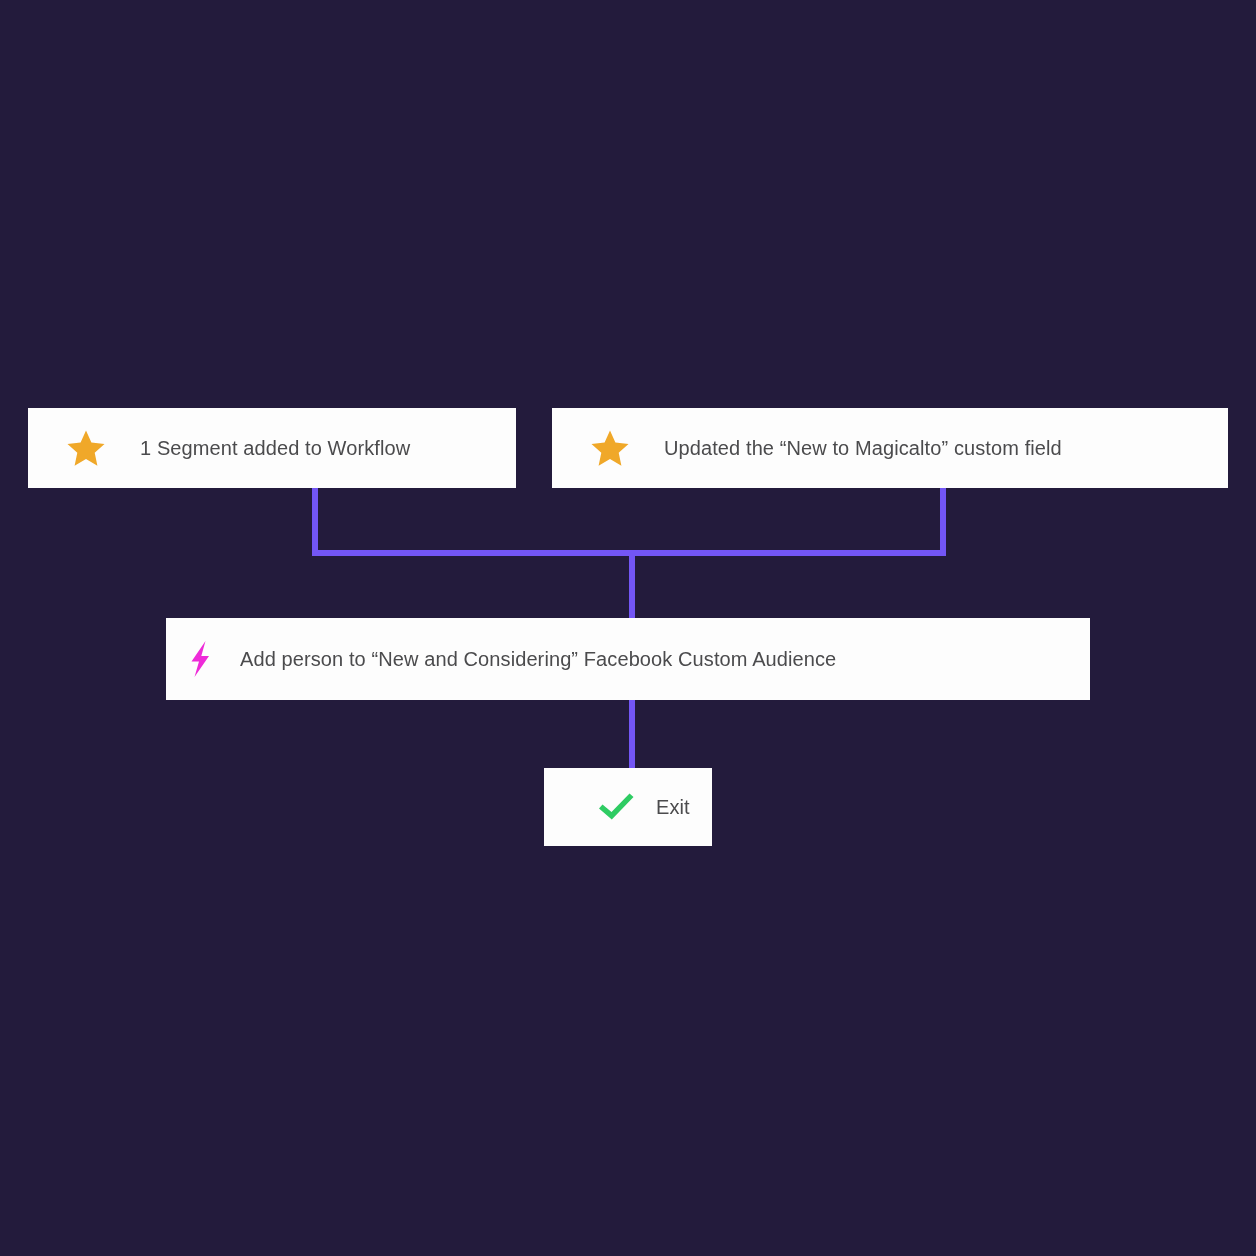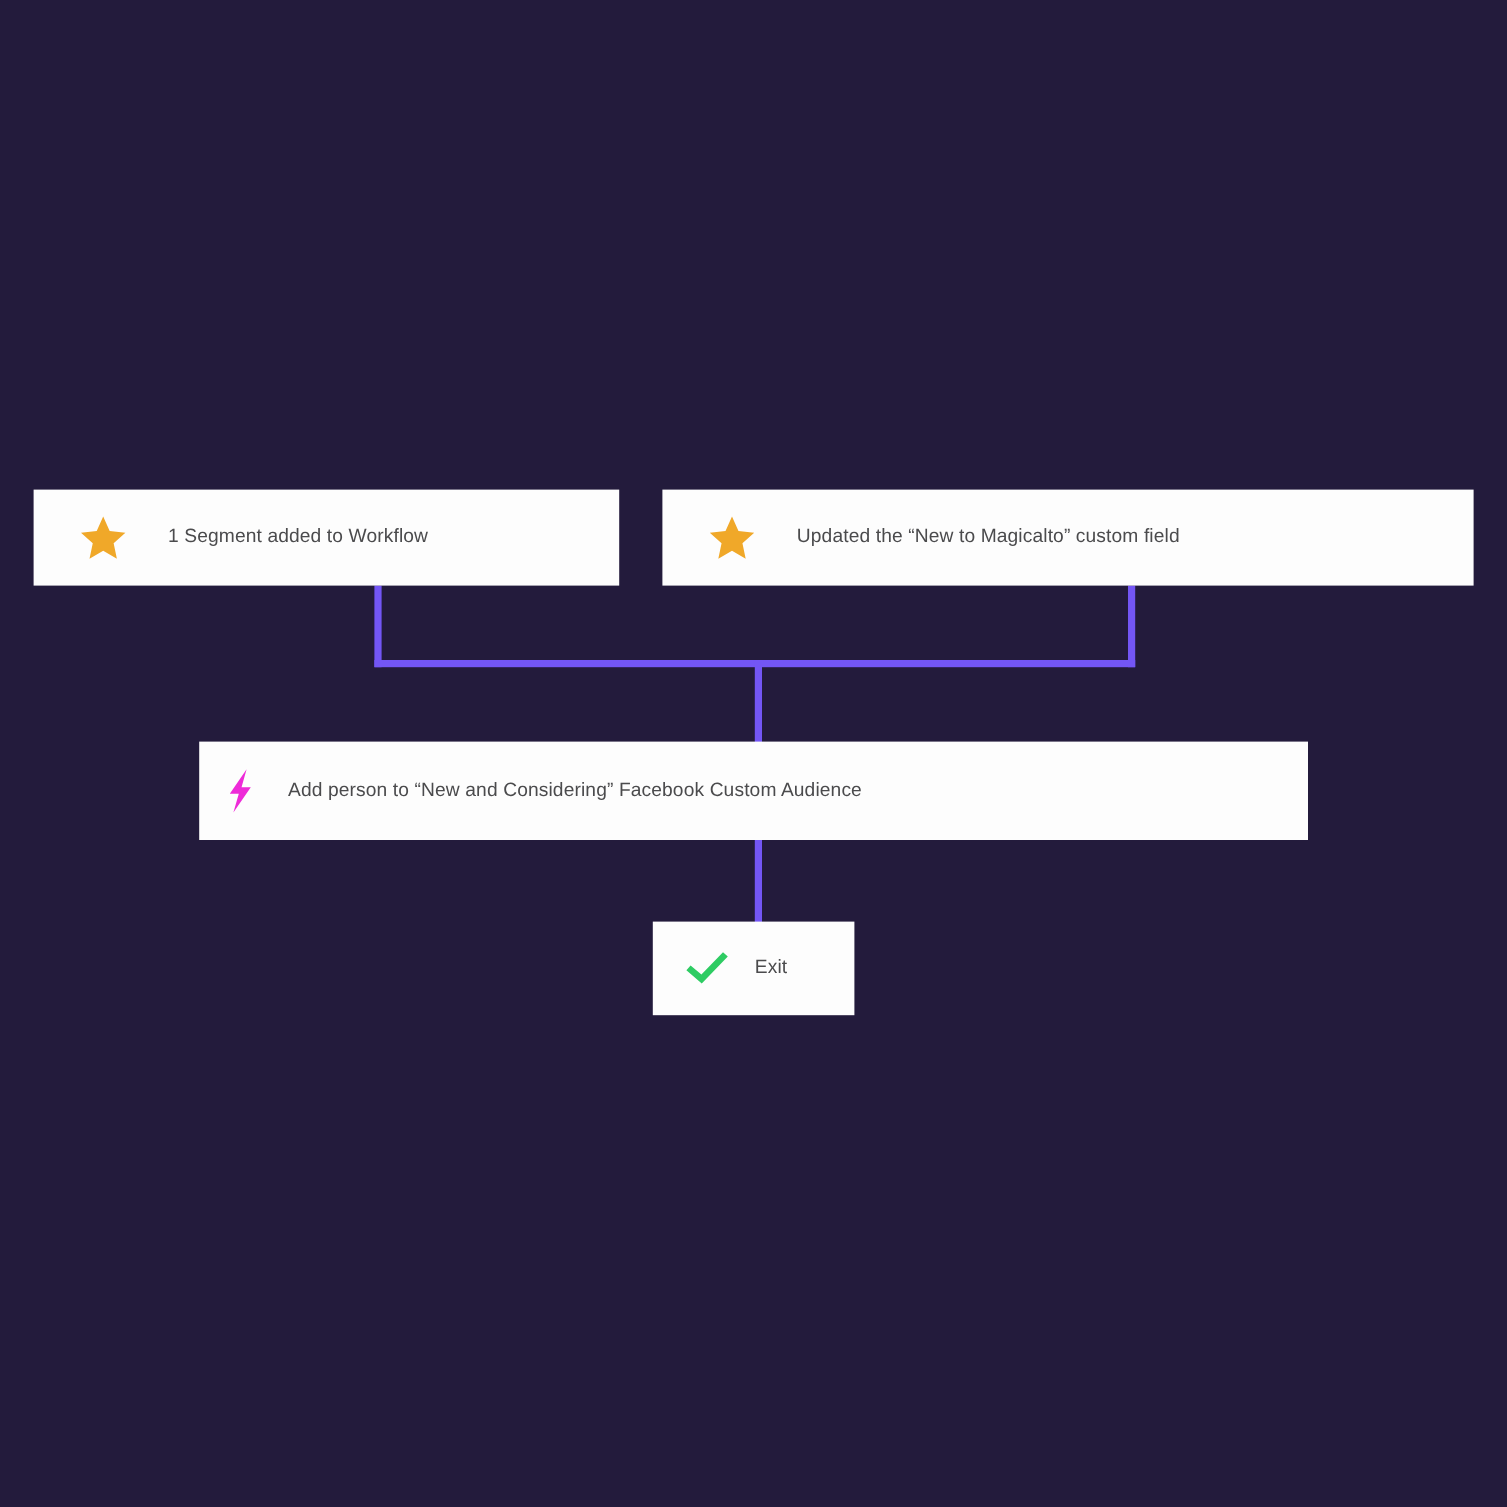--- a/index.html
+++ b/index.html
@@ -47,21 +47,21 @@
     box-sizing: border-box;
   }
   .card-icon {
     flex: 0 0 auto;
     display: flex;
     align-items: center;
     justify-content: center;
   }
   .card-label {
     color: #4b4b4d;
-    font-size: 16px;
+    font-size: 20px;
     letter-spacing: 0.1px;
     white-space: nowrap;
     line-height: 1;
   }
 
   
   #card-segment-added {
     left: 28px; top: 408px; width: 488px; height: 80px;
     padding-left: 38px;
   }
@@ -81,21 +81,21 @@
   #card-add-to-audience {
     left: 166px; top: 618px; width: 924px; height: 82px;
     padding-left: 12px;
   }
   #card-add-to-audience .card-icon { width: 44px; height: 44px; }
   #card-add-to-audience .card-label { margin-left: 18px; }
 
   
   #card-exit {
     left: 544px; top: 768px; width: 168px; height: 78px;
-    padding-left: 25px;
+    padding-left: 52px;
   }
   #card-exit .card-icon { width: 40px; height: 34px; }
   #card-exit .card-label { margin-left: 20px; }
 
   svg { display: block; overflow: visible; }
 </style>
 </head>
 <body>
 
 <div id="canvas">

